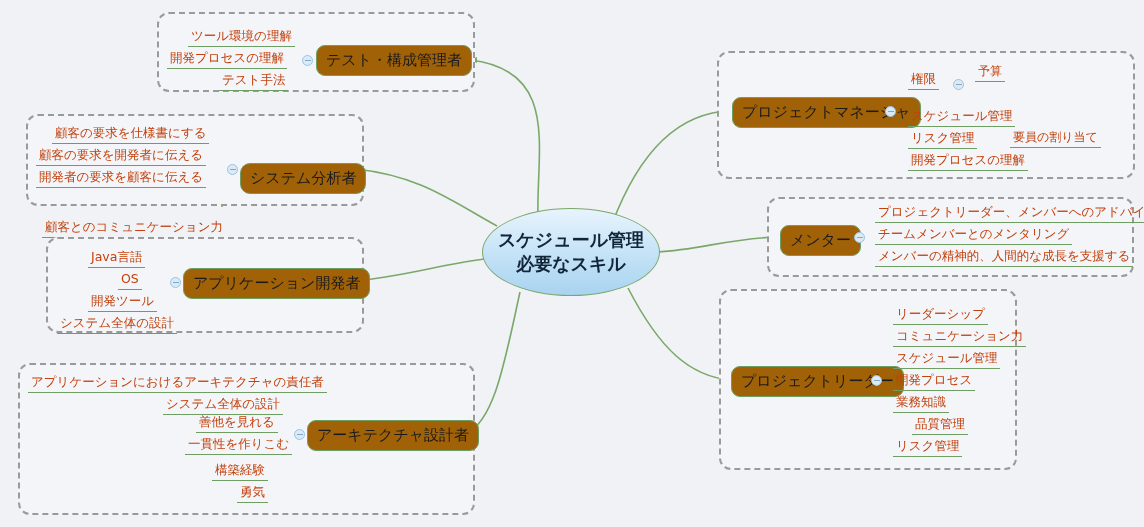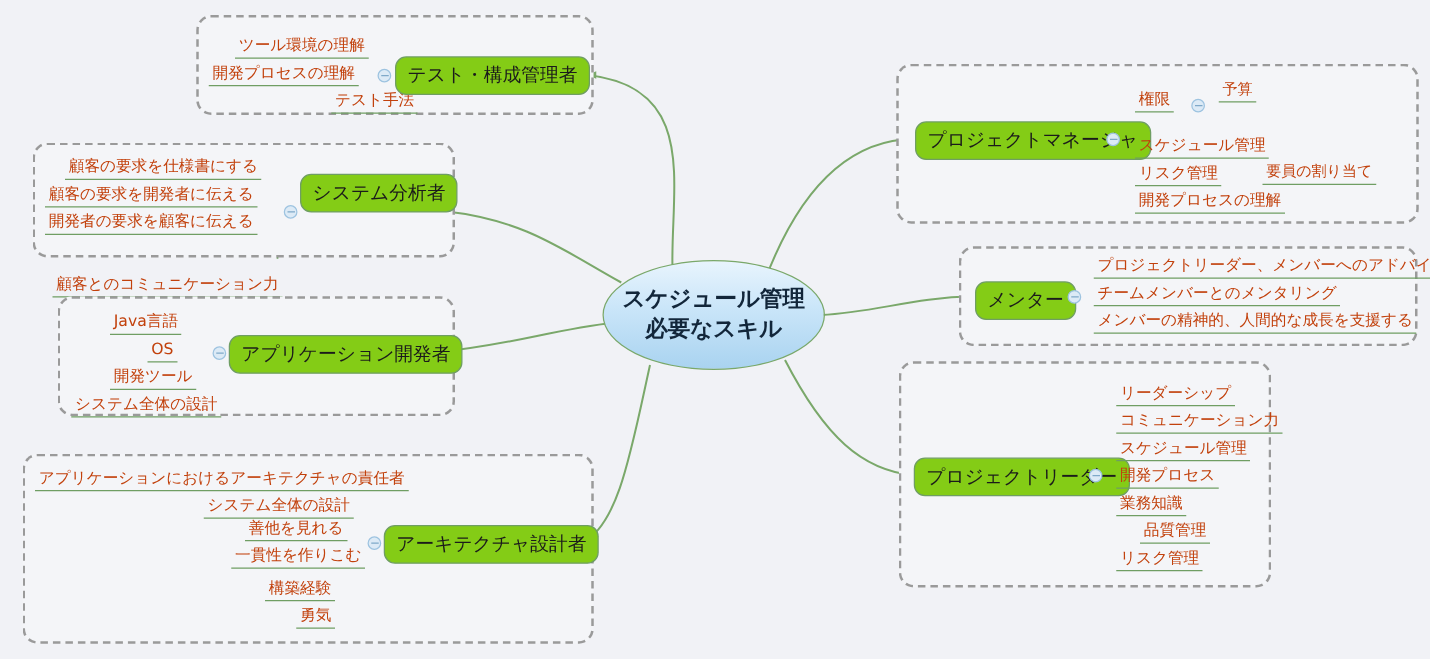--- a/index.html
+++ b/index.html
@@ -18,21 +18,21 @@
     position:absolute;
     border:2px dashed #9a9a9a;
     border-radius:12px;
     background:#f4f5f8;
     box-sizing:border-box;
   }
 
   
   .node{
     position:absolute;
-    background:#84cc16;
+    background:#a16207;
     border:1.5px solid #6f9e63;
     border-radius:9px;
     padding:4px 9px 5px 9px;
     color:#1b1b1b;
     font-size:15px;
     line-height:20px;
     white-space:nowrap;
     box-sizing:border-box;
   }
 
@@ -145,31 +145,31 @@
   <div id="center" style="left:482px;top:208px;width:178px;height:88px;">
     <div>
       <div>スケジュール管理</div>
       <div>必要なスキル</div>
     </div>
   </div>
 
   <div class="group" style="left:157px;top:12px;width:318px;height:80px;"></div>
   <div class="leaf" style="left:188px;top:28px;">ツール環境の理解</div>
   <div class="leaf" style="left:167px;top:50px;">開発プロセスの理解</div>
-  <div class="leaf" style="left:219px;top:72px;margin-left:46px;">テスト手法</div>
+  <div class="leaf" style="left:219px;top:72px;">テスト手法</div>
   <div class="toggle" style="left:302px;top:55px;"></div>
   <div class="node" style="left:316px;top:45px;">テスト・構成管理者</div>
 
   <div class="group" style="left:26px;top:114px;width:338px;height:92px;"></div>
   <div class="leaf" style="left:52px;top:125px;">顧客の要求を仕様書にする</div>
   <div class="leaf" style="left:36px;top:147px;">顧客の要求を開発者に伝える</div>
   <div class="leaf" style="left:36px;top:169px;">開発者の要求を顧客に伝える</div>
   <div class="leaf" style="left:42px;top:191px;margin-top:28px;">顧客とのコミュニケーション力</div>
   <div class="toggle" style="left:227px;top:164px;"></div>
-  <div class="node" style="left:240px;top:139px;">システム分析者</div>
+  <div class="node" style="left:240px;top:163px;border-radius:10px;">システム分析者</div>
 
   <div class="group" style="left:46px;top:237px;width:318px;height:96px;"></div>
   <div class="leaf" style="left:88px;top:249px;">Java言語</div>
   <div class="leaf" style="left:118px;top:271px;">OS</div>
   <div class="leaf" style="left:88px;top:293px;">開発ツール</div>
   <div class="leaf" style="left:57px;top:315px;">システム全体の設計</div>
   <div class="toggle" style="left:170px;top:277px;"></div>
   <div class="node" style="left:183px;top:268px;">アプリケーション開発者</div>
 
   <div class="group" style="left:18px;top:363px;width:457px;height:152px;"></div>

